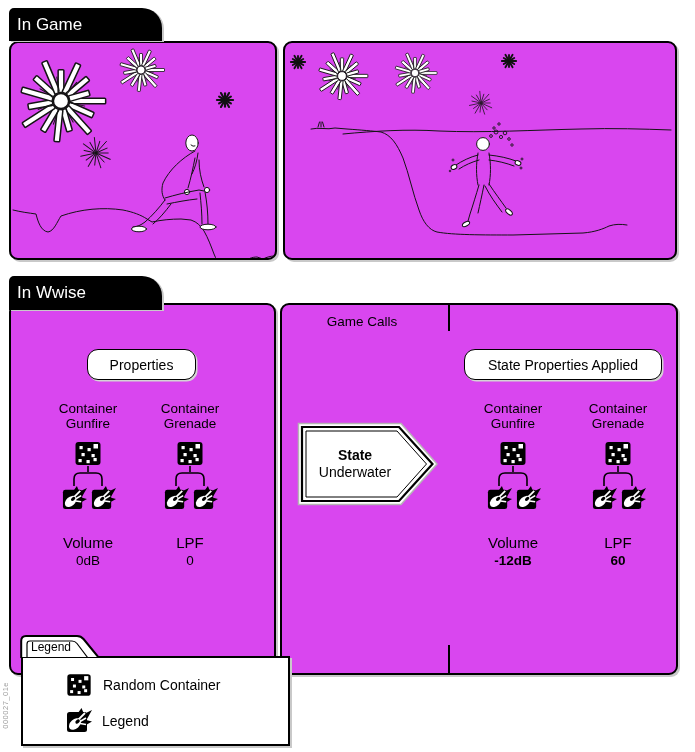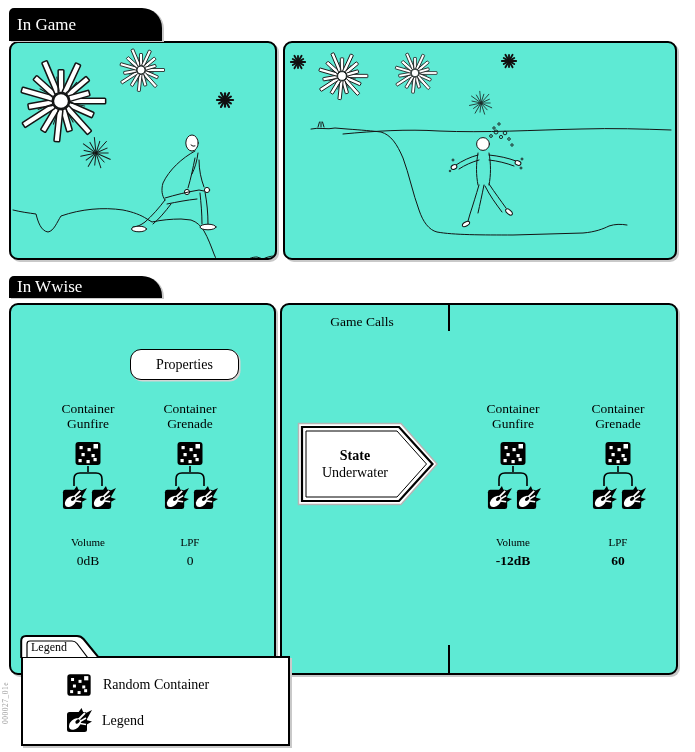--- a/index.html
+++ b/index.html
@@ -1,46 +1,46 @@
 <!DOCTYPE html>
 <html><head>
 <meta charset="utf-8">
 <style>
   html,body{margin:0;padding:0;background:#ffffff;}
   #stage{
     position:relative;width:695px;height:752px;background:#fff;
-    font-family:Liberation Serif, serif;color:#000;overflow:hidden;
+    font-family:Liberation Sans, sans-serif;color:#000;overflow:hidden;
   }
   
   .sec-tab{
     position:absolute;background:#000;color:#fff;
     border-radius:5px 20px 0 0;
     box-shadow:2px 1px 0 #c9c9c9;
     display:flex;align-items:center;
     font-size:17px;padding-left:8px;box-sizing:border-box;z-index:3;
   }
   
   .panel{
-    position:absolute;background:#5eead4;border:2px solid #000;border-radius:9px;
+    position:absolute;background:#d946ef;border:2px solid #000;border-radius:9px;
     box-sizing:border-box;box-shadow:2px 2px 0 #c9c9c9;z-index:2;
   }
   .scene-svg{position:absolute;left:0;top:0;width:100%;height:100%;}
   
   .pill{
     position:absolute;border:1.5px solid #000;border-radius:11px;background:#fff;
     display:flex;align-items:center;justify-content:center;
     font-size:14px;box-sizing:border-box;box-shadow:1.5px 1.5px 0 #d4d4d4;
   }
   
   .cgroup{position:absolute;width:104px;display:flex;flex-direction:column;align-items:center;}
   .clabel{font-size:13.5px;line-height:15px;text-align:center;}
   .dice-svg{margin-top:10px;display:block;}
   .conn-svg{display:block;}
   .snd-row{display:flex;gap:3px;}
-  .param-label{margin-top:24px;font-size:11px;line-height:15px;text-align:center;}
+  .param-label{margin-top:24px;font-size:15px;line-height:15px;text-align:center;}
   .param-value{margin-top:3px;font-size:13.5px;line-height:15px;text-align:left;}
   .statepanel .param-value{font-weight:700;}
   
   .gamecalls{position:absolute;left:5px;top:9px;width:150px;text-align:center;font-size:13.5px;}
   .divtick{position:absolute;left:166px;width:2px;background:#000;}
   .arrow-wrap{position:absolute;left:15px;top:117px;width:142px;height:84px;}
   .arrow-wrap svg{position:absolute;left:0;top:0;}
   .arrow-text{
     position:absolute;left:6px;top:0;width:104px;height:84px;
     display:flex;flex-direction:column;align-items:center;justify-content:center;
@@ -233,26 +233,26 @@
         <circle cx="214" cy="81" r="1.2"></circle>
           <circle cx="227" cy="102" r="1.2"></circle>
         <circle cx="168" cy="117" r="1"></circle>
           <circle cx="237" cy="116" r="1"></circle>
           <circle cx="236" cy="125" r="1"></circle>
           <circle cx="165" cy="128" r="0.8"></circle>
       </g>
     </svg>
   </div>
 
-  <div class="sec-tab" style="left:9px;top:276px;width:153px;height:22px;">
+  <div class="sec-tab" style="left:9px;top:276px;width:153px;height:34px;">
     <span>In Wwise</span>
   </div>
 
   <div class="panel" style="left:9px;top:303px;width:267px;height:372px;">
-    <div class="pill" style="left:76px;top:44px;width:109px;height:31px;margin-left:43px;">
+    <div class="pill" style="left:76px;top:44px;width:109px;height:31px;">
       <span>Properties</span>
     </div>
 
     <div class="cgroup" style="left:25px;top:96px;">
       <div class="clabel">
         <div>Container</div>
         <div>Gunfire</div>
       </div>
       <svg class="dice-svg" width="30" height="25" viewBox="0 0 30 25">
           <use href="#g-dice"></use>
@@ -307,20 +307,23 @@
         <polygon points="1.5,1.5 104,1.5 140,42 104,82.5 1.5,82.5" fill="#fff" stroke="#b5b5b5" stroke-width="1.5"></polygon>
         <polygon points="5,5 102,5 135.5,42 102,79 5,79" fill="#fff" stroke="#000" stroke-width="2.2"></polygon>
         <polygon points="9,9 100,9 129.5,42 100,75 9,75" fill="none" stroke="#000" stroke-width="1"></polygon>
       </svg>
       <div class="arrow-text">
         <div class="l1">State</div>
         <div class="l2">Underwater</div>
       </div>
     </div>
 
+    <div class="pill" style="left:182px;top:44px;width:198px;height:31px;">
+      <span>State Properties Applied</span>
+    </div>
 
     <div class="cgroup" style="left:179px;top:96px;">
       <div class="clabel">
         <div>Container</div>
         <div>Gunfire</div>
       </div>
       <svg class="dice-svg" width="30" height="25" viewBox="0 0 30 25">
           <use href="#g-dice"></use>
         </svg>
       <svg class="conn-svg" width="56" height="20" viewBox="0 0 56 20">

